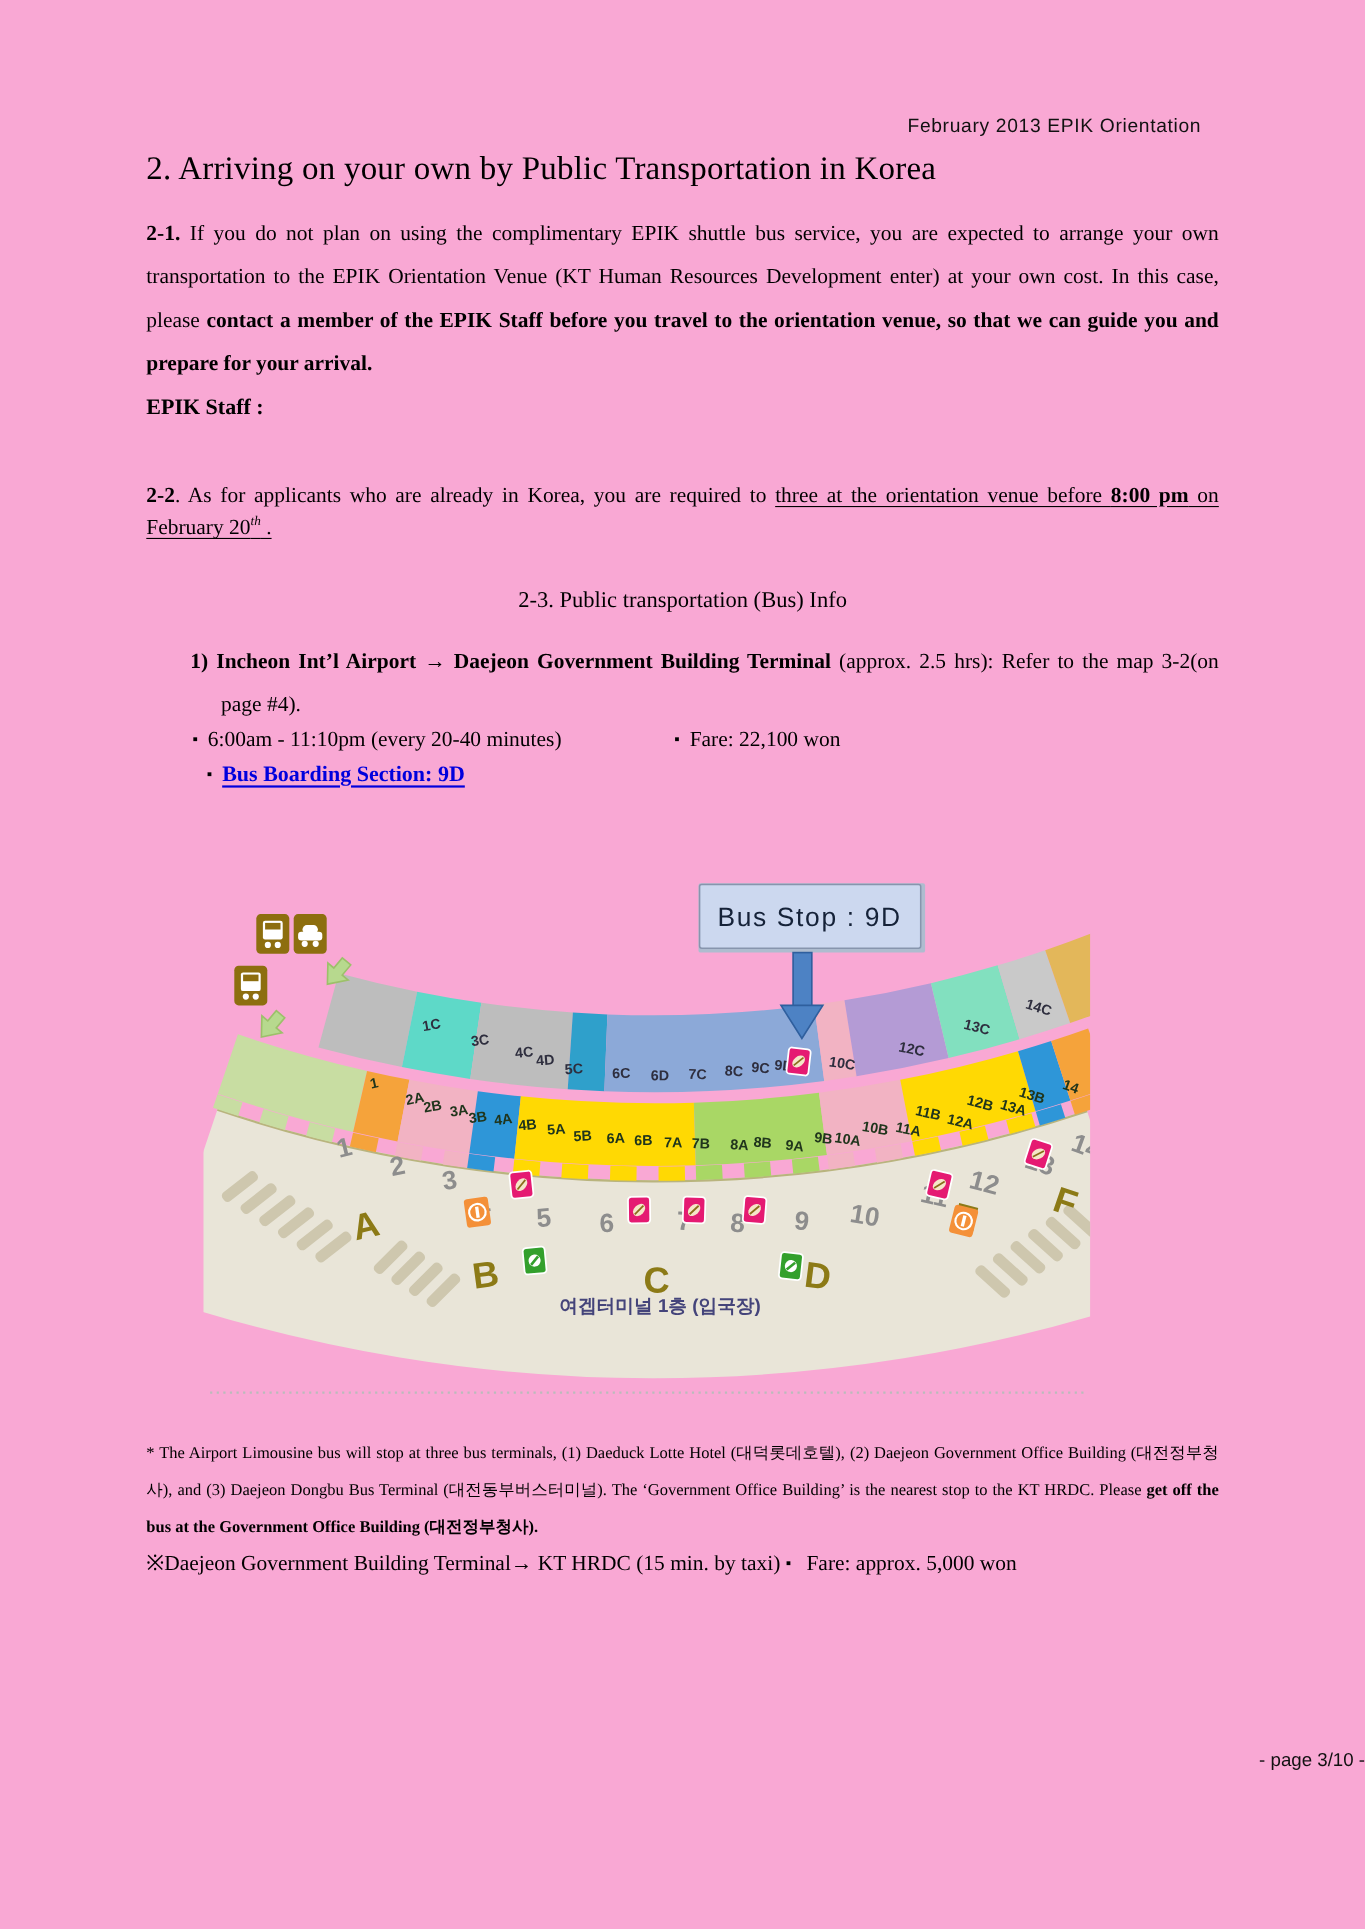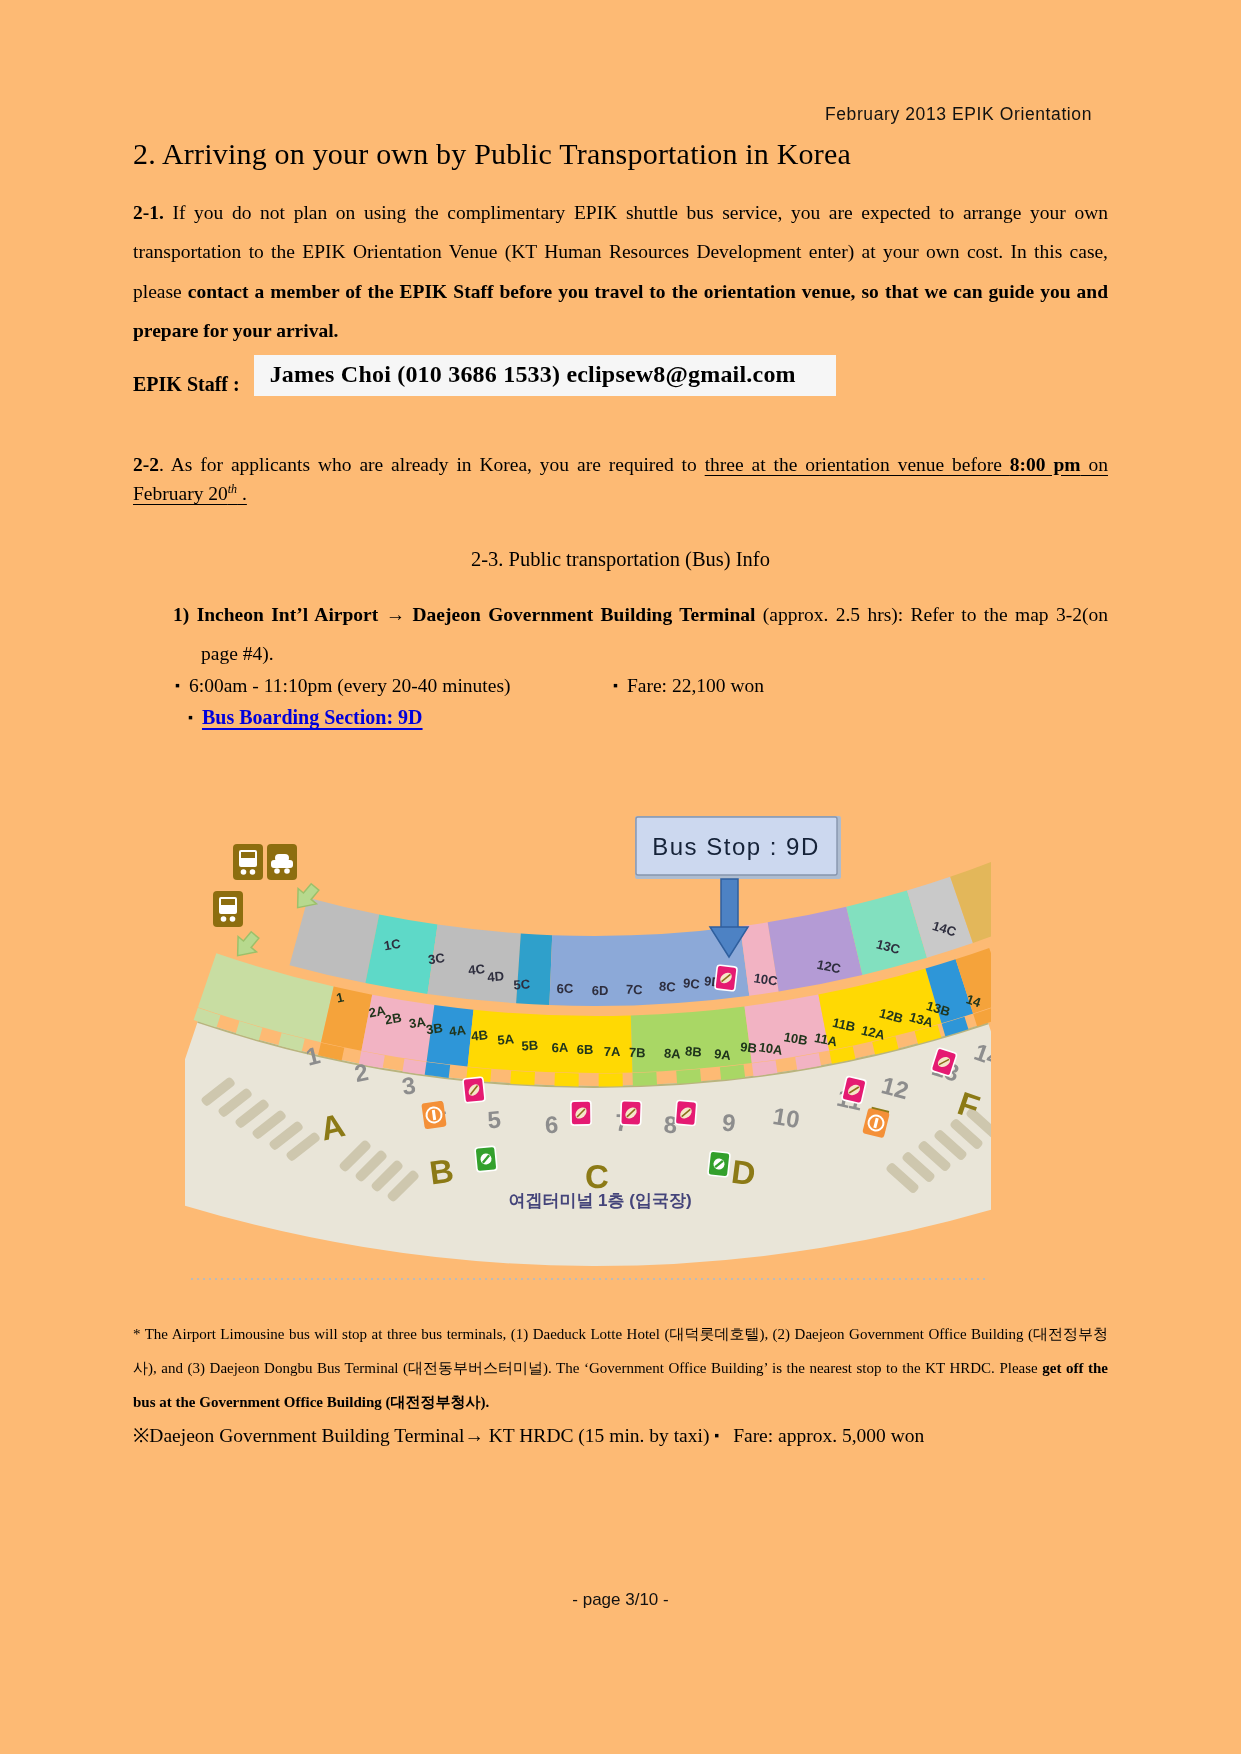--- a/index.html
+++ b/index.html
@@ -1,16 +1,16 @@
 <!DOCTYPE html>
 <html><head>
 <meta charset="utf-8">
 <style>
   html,body{margin:0;padding:0;background:#888;}
-  .page{position:relative;width:1241px;height:1754px;background:#fdba74;margin:0 auto;
+  .page{position:relative;width:1241px;height:1754px;background:#f9a8d4;margin:0 auto;
         font-family:"Liberation Serif",serif;color:#000;overflow:hidden;}
   .content{padding:0 133px;}
   .doc-header{padding-top:104px;text-align:right;font-family:"Liberation Sans",sans-serif;
         font-size:17.5px;letter-spacing:.6px;color:#111;padding-right:16px;}
   .title{margin-top:12px;font-size:30px;font-weight:normal;letter-spacing:.2px;}
   .p21{margin-top:22px;font-size:19.5px;line-height:2.02;text-align:justify;}
   .staff-row{margin-top:8px;display:flex;align-items:flex-end;}
   .staff-label{font-size:20px;font-weight:bold;white-space:nowrap;padding-bottom:4px;}
   .staff-img{font-weight:bold;font-size:24px;background:#f6f6f6;padding:6px 40px 8px 16px;
         margin-left:14px;transform:translateY(-4px);letter-spacing:.2px;}
@@ -21,39 +21,38 @@
   .bullets-row{margin-top:2px;padding-left:42px;font-size:19.5px;display:flex;}
   .bullet-first{width:438px;}
   .bsq{font-size:14px;vertical-align:2px;margin-right:9px;}
   .boarding{margin-top:9px;padding-left:55px;font-size:20px;}
   .boarding .link{color:#0000dd;font-weight:bold;text-decoration:underline;text-underline-offset:4px;}
   .boarding .bsq{color:#000;}
   .map-wrap{margin-left:52px;margin-top:12px;width:806px;height:550px;position:relative;}
   #airport-map-svg text{font-family:"Liberation Sans",sans-serif;}
   .note{margin-top:26px;font-size:15px;line-height:2.28;text-align:justify;}
   .note2{margin-top:0px;font-size:19.5px;line-height:1.6;}
-  .footer{position:absolute;left:0;width:100%;bottom:144px;text-align:center;
+  .footer{position:absolute;left:0;width:100%;bottom:144px;text-align:right;
         font-family:"Liberation Sans",sans-serif;font-size:17px;color:#111;}
   sup{font-size:12px;font-style:italic;}
 </style>
 </head>
 <body>
 
 <div class="page">
   <div class="content">
 
     <div class="doc-header">February 2013 EPIK Orientation</div>
 
     <div class="title">2. Arriving on your own by Public Transportation in Korea</div>
 
     <div class="p21"><b>2-1.</b><span> If you do not plan on using the complimentary EPIK shuttle bus service, you are expected to arrange your own transportation to the EPIK Orientation Venue (KT Human Resources Development enter) at your own cost. In this case, please </span><b>contact a member of the EPIK Staff before you travel to the orientation venue, so that we can guide you and prepare for your arrival.</b></div>
 
     <div class="staff-row">
       <span class="staff-label">EPIK Staff :</span>
-      <span class="staff-img">James Choi (010 3686 1533) eclipsew8@gmail.com</span>
     </div>
 
     <div class="p22"><b>2-2</b><span>. As for applicants who are already in Korea, you are required to </span><span class="ul"><span>three at the orientation venue before </span><b>8:00 pm</b><span> on February 20</span><sup>th</sup><span> .</span></span></div>
 
     <div class="h23">2-3. Public transportation (Bus) Info</div>
 
     <div class="item1"><b>1) </b><b>Incheon Int’l Airport → Daejeon Government Building Terminal</b><span> (approx. 2.5 hrs): Refer to the map 3-2(on page #4).</span></div>
 
     <div class="bullets-row">
       <span class="bullet-first"><span class="bsq">▪</span><span>6:00am - 11:10pm (every 20-40 minutes)</span></span>

